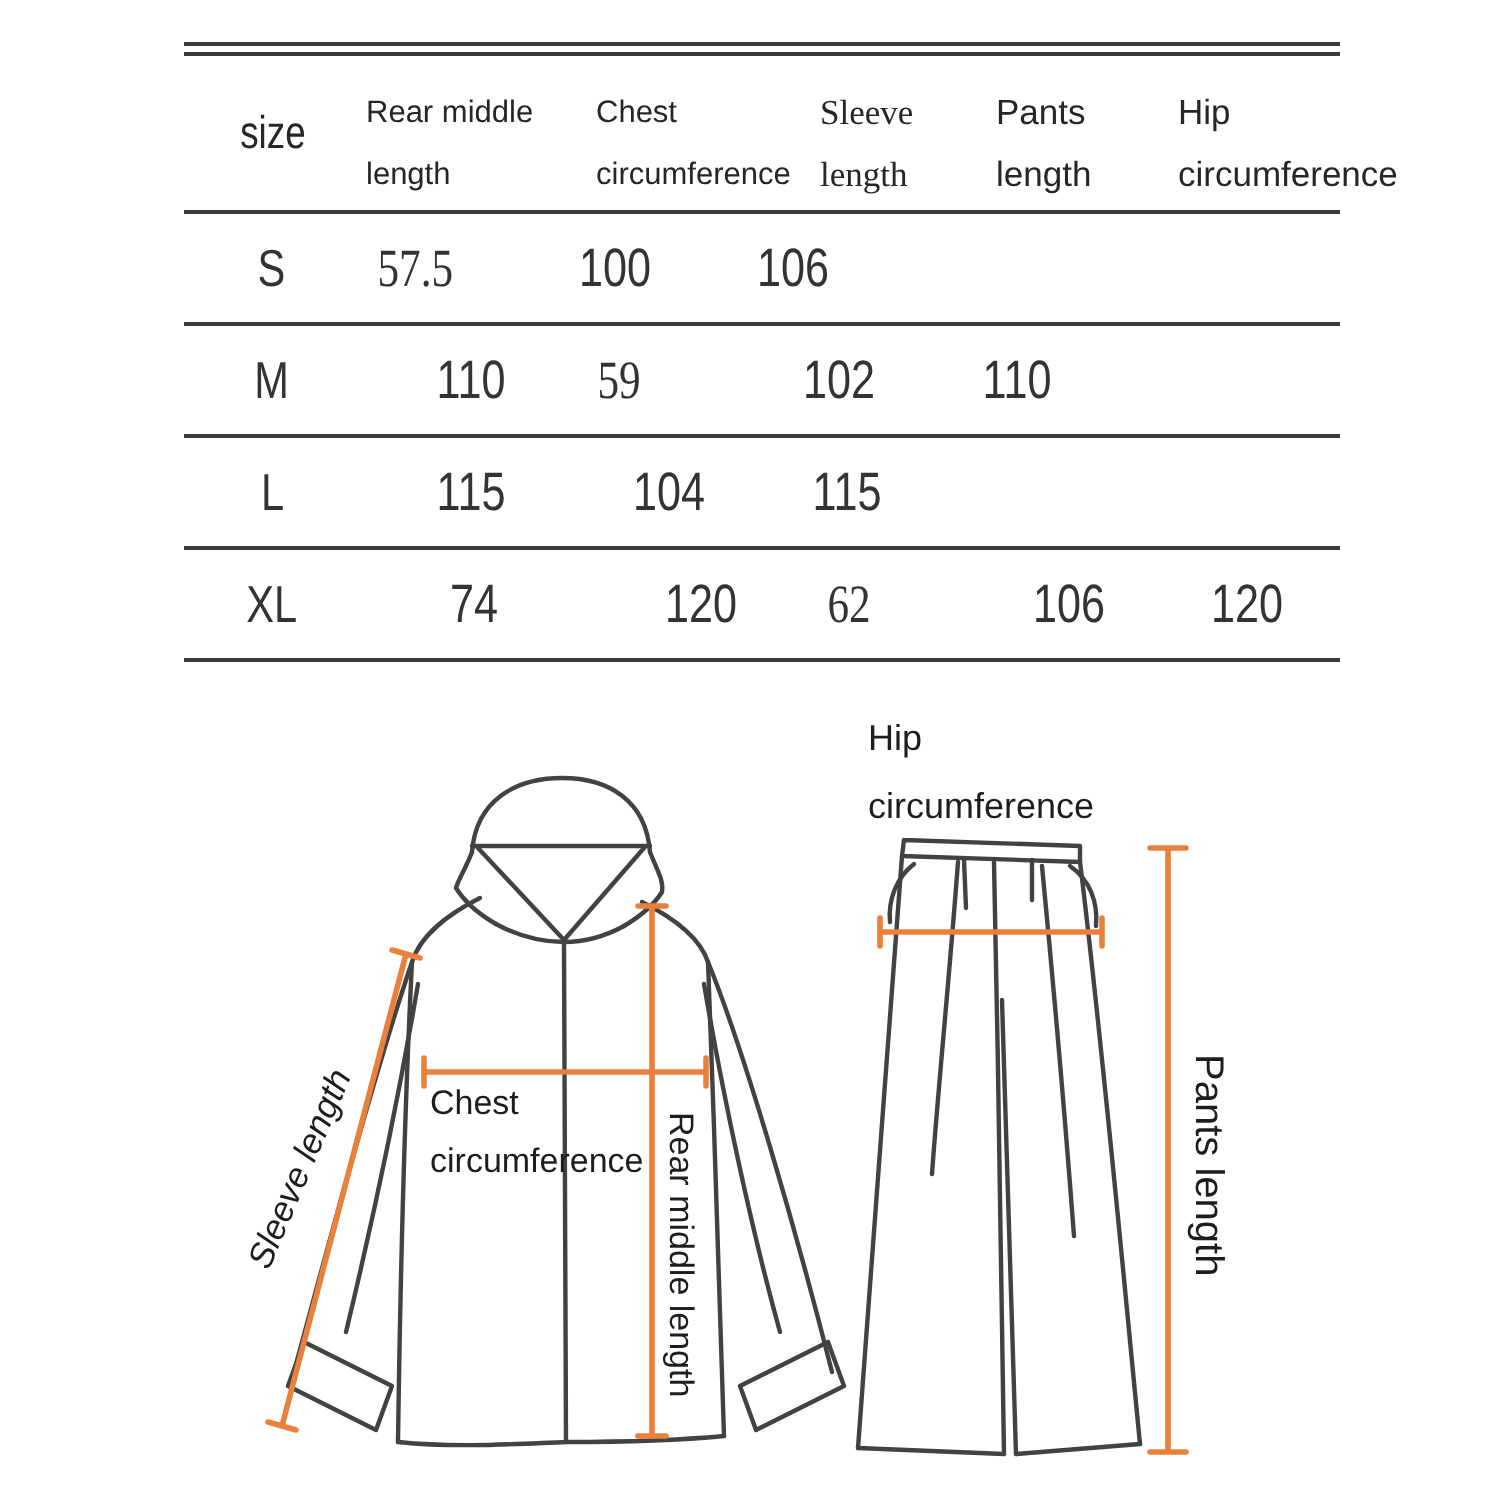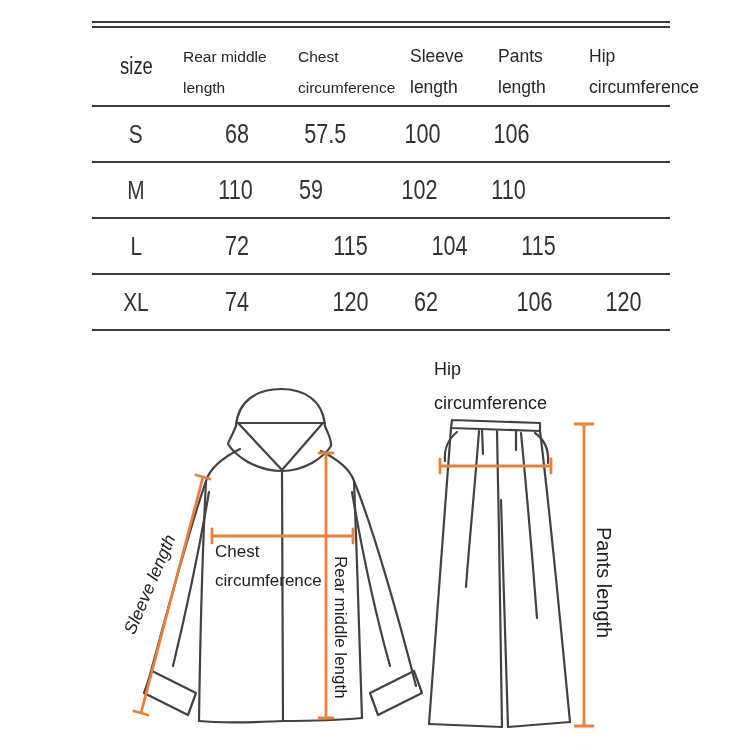--- a/index.html
+++ b/index.html
@@ -6,21 +6,21 @@
   html,body { background:#ffffff; }
   body { font-family:"Liberation Sans", sans-serif; color:#2e2e2e; }
   #stage { position:relative; width:750px; height:750px; background:#ffffff; overflow:hidden; }
 
   
   .size-table { position:absolute; left:92px; top:21px; width:578px; }
   .dbl-rule { height:7px; border-top:2px solid #3b3b3b; border-bottom:2px solid #3b3b3b; }
   .thead { display:flex; height:79px; border-bottom:2px solid #3b3b3b; }
   .trow  { display:flex; height:56px; border-bottom:2px solid #3b3b3b; }
   .c1{flex:0 0 88px;text-align:center;} .c2{flex:0 0 115px;} .c3{flex:0 0 112px;}
-  .c4{flex:0 0 85px;} .c5{flex:0 0 85px;} .c6{flex:0 0 93px;}
+  .c4{flex:0 0 85px;font-family:Liberation Serif, serif;} .c5{flex:0 0 85px;} .c6{flex:0 0 93px;}
   .hcell { padding-top:13px; line-height:31px; white-space:nowrap; color:#262626; }
   .hcell.sm { font-size:15.5px; }
   .hcell.lg { font-size:17.5px; }
   .hcell.pad1{ padding-left:3px; } .hcell.pad2{ padding-left:6px; } .hcell.pad3{ padding-left:12px; }
   .hsize { display:flex; align-items:center; justify-content:center; font-size:23px; color:#262626; }
   .dcell { text-align:center; line-height:54px; font-size:27px; color:#333; white-space:nowrap; }
   .dcell.left { text-align:left; padding-left:4px; }
   .num { display:inline-block; transform:scaleX(0.8); transform-origin:center; }
   .sizecell { font-size:26px; }
 
@@ -65,37 +65,35 @@
         <span>length</span>
       </div>
       <div class="c6 hcell lg pad3">
         <span>Hip</span><br>
         <span>circumference</span>
       </div>
     </div>
 
     <div class="trow">
       <div class="c1 dcell sizecell"><span class="num">S</span></div>
-      <div class="c2 dcell"><span class="num">68</span></div>
       <div class="c4 dcell left"><span class="num">57.5</span></div>
       <div class="c5 dcell"><span class="num">100</span></div>
       <div class="c6 dcell"><span class="num">106</span></div>
     </div>
 
     <div class="trow">
       <div class="c1 dcell sizecell"><span class="num">M</span></div>
       <div class="c3 dcell"><span class="num">110</span></div>
       <div class="c4 dcell left"><span class="num">59</span></div>
       <div class="c5 dcell"><span class="num">102</span></div>
       <div class="c6 dcell"><span class="num">110</span></div>
     </div>
 
     <div class="trow">
       <div class="c1 dcell sizecell"><span class="num">L</span></div>
-      <div class="c2 dcell"><span class="num">72</span></div>
       <div class="c3 dcell"><span class="num">115</span></div>
       <div class="c5 dcell"><span class="num">104</span></div>
       <div class="c6 dcell"><span class="num">115</span></div>
     </div>
 
     <div class="trow">
       <div class="c1 dcell sizecell"><span class="num">XL</span></div>
       <div class="c2 dcell"><span class="num">74</span></div>
       <div class="c3 dcell"><span class="num">120</span></div>
       <div class="c4 dcell left"><span class="num">62</span></div>

